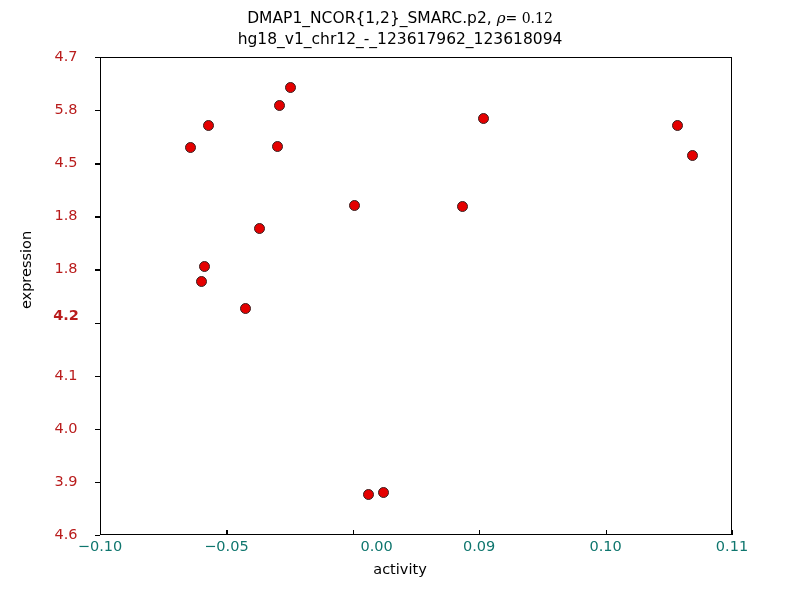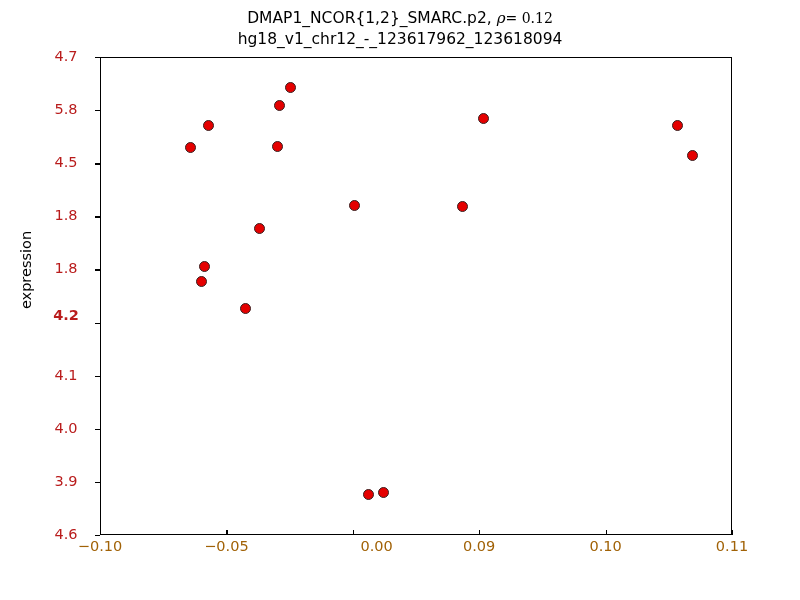--- a/index.html
+++ b/index.html
@@ -85,21 +85,21 @@
     position: absolute;
     height: 1.3px;
     width: 5px;
     background: #000000;
     left: 95px;
   }
   .ticklabel-x {
     position: absolute;
     top: 538px;
     font-size: 14.5px;
-    color: #a16207;
+    color: #0f766e;
     text-align: center;
     width: 80px;
     margin-left: -40px;
     white-space: pre;
   }
   .ticklabel-y {
     position: absolute;
     left: 43px;
     width: 46px;
     text-align: center;
@@ -188,15 +188,16 @@
       <div class="tick-y" style="top: 216.333px;"></div>
       <div class="ticklabel-y" style="top: 216.333px;">1.8</div>
       <div class="tick-y" style="top: 163.222px;"></div>
       <div class="ticklabel-y" style="top: 163.222px;">4.5</div>
       <div class="tick-y" style="top: 110.111px;"></div>
       <div class="ticklabel-y" style="top: 110.111px;">5.8</div>
       <div class="tick-y" style="top: 57px;"></div>
       <div class="ticklabel-y" style="top: 57px;">4.7</div>
     </div>
 
+  <div id="xlabel">activity</div>
   <div id="ylabel">expression</div>
 
 </div>
 
 </body></html>

